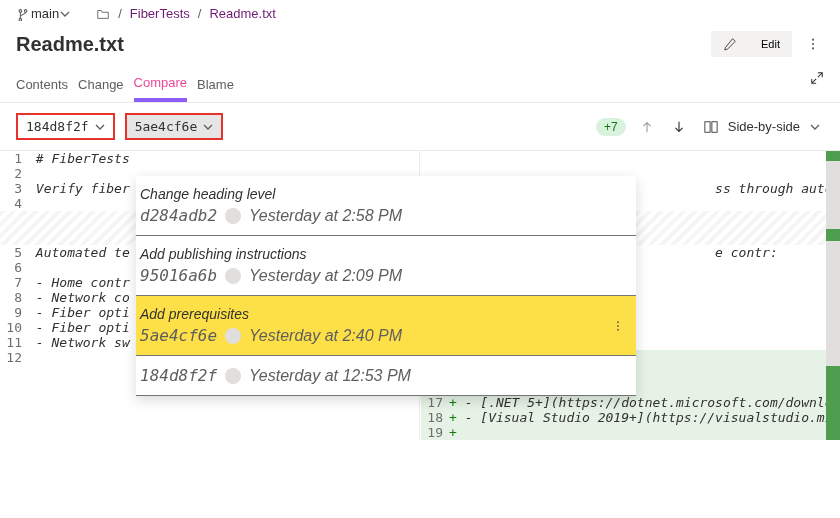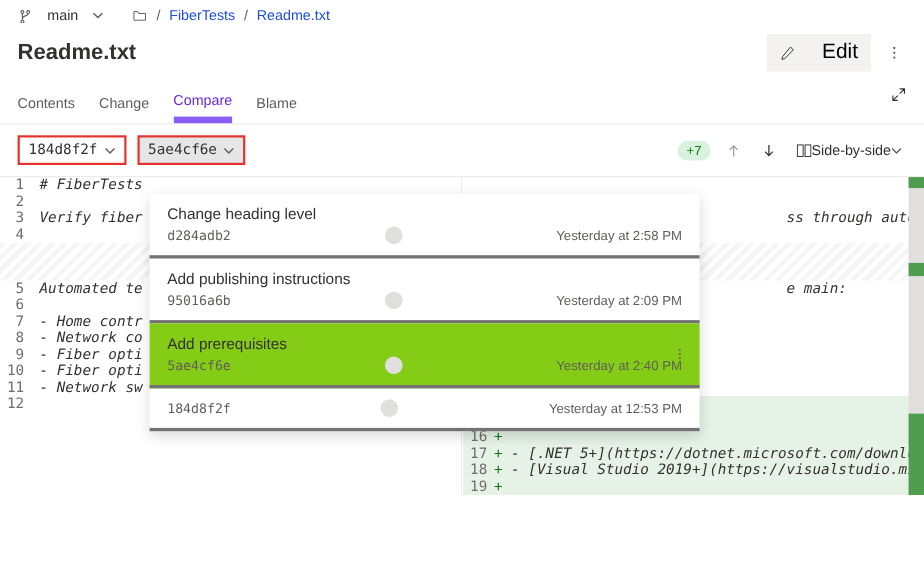--- a/index.html
+++ b/index.html
@@ -1,52 +1,52 @@
 <!DOCTYPE html>
 <html><head>
 <meta charset="utf-8">
 <style>
 * { box-sizing: border-box; margin: 0; padding: 0; }
 body { font-family: "Segoe UI", -apple-system, sans-serif; font-size: 13px; color: #323130; background: #fff; width: 840px; height: 518px; overflow: hidden; }
 .topbar { display: flex; align-items: center; gap: 8px; padding: 6px 16px; font-size: 13px; color: #323130; }
-.branch { display: flex; align-items: center; gap: 13px; cursor: pointer; }
+.branch { display: flex; align-items: center; gap: 1px; cursor: pointer; }
 .crumb-sep { color: #605e5c; }
-.crumb { color: #1d4ed8; cursor: pointer; }
+.crumb { color: #701a75; cursor: pointer; }
 .title-row { display: flex; align-items: center; justify-content: space-between; padding: 4px 16px 10px; }
 .title { font-size: 20px; font-weight: 600; }
 .title-actions { display: flex; align-items: center; gap: 10px; }
-.edit-btn { display: flex; align-items: center; gap: 24px; padding: 6px 12px; background: #f3f2f1; border: none; cursor: pointer; font-size: 19px; }
+.edit-btn { display: flex; align-items: center; gap: 24px; padding: 6px 12px; background: #f3f2f1; border: none; cursor: pointer; font-size: 11px; }
 .kebab { cursor: pointer; padding: 4px; }
-.tabbar { display: flex; align-items: center; gap: 22px; padding: 0 16px; border-bottom: 1px solid #edebe9; position: relative; }
+.tabbar { display: flex; align-items: center; gap: 10px; padding: 0 16px; border-bottom: 1px solid #edebe9; position: relative; }
 .tab { padding: 8px 0; cursor: pointer; color: #605e5c; }
-.tab.active { color: #6d28d9; font-weight: 400; border-bottom: 6px solid #8b5cf6; }
+.tab.active { color: #ec4899; font-weight: 400; border-bottom: 4px solid #8b5cf6; }
 .expand { position: absolute; right: 16px; top: 4px; cursor: pointer; }
 .compare-bar { display: flex; align-items: center; padding: 10px 16px; gap: 10px; border-bottom: 1px solid #edebe9; }
 .commit-pick { display: flex; align-items: center; gap: 6px; padding: 4px 8px; background: #fff; border: 2px solid #e5322c; cursor: pointer; font-family: Consolas, monospace; font-size: 13px; }
 .commit-pick.second { background: #e6e6e6; }
 .spacer { flex: 1; }
 .diff-count { background: #d9f2dd; color: #107c10; border-radius: 10px; padding: 2px 8px; font-size: 12px; cursor: pointer; }
 .navbtn { cursor: pointer; padding: 4px; color: #605e5c; }
-.view-mode { display: flex; align-items: center; gap: 0; cursor: pointer; padding: 4px; }
+.view-mode { display: flex; align-items: center; gap: 10px; cursor: pointer; padding: 4px; }
 .diff-container { display: flex; position: relative; }
 .pane { flex: 1; font-family: Consolas, monospace; font-size: 13px; position: relative; overflow: hidden; }
 .pane.left { border-right: 1px solid #edebe9; margin-right:1px;}
 .line { display: flex; white-space: pre; }
 .ln { width: 28px; text-align: right; padding-right: 6px; color: #6e6e6e; user-select: none; flex-shrink: 0; }
 .lc { flex: 1; font-style: italic; }
 .hatch { background: repeating-linear-gradient(135deg, #f5f5f5, #f5f5f5 4px, #fff 4px, #fff 8px); height: 34px; }
 .add { background: #e6f2e6; }
 .add .lc::before { content: "+"; color: #107c10; }
 .right-scroll { position: absolute; right: 0; top: 0; width: 14px; height: 100%; background: #e1dfdd; }
 .right-scroll .mark { position: absolute; left: 0; width: 100%; background: #4f9e4f; }
 .dropdown { position: absolute; left: 136px; top: 176px; width: 500px; background: #fff; box-shadow: 0 4px 12px rgba(0,0,0,0.15); z-index: 10; }
-.dd-item { padding: 10px 16px; border-bottom: 3px solid #737373; cursor: pointer; position: relative; }
-.dd-item:hover,.dd-item.sel { background: #84cc16; }
+.dd-item { padding: 10px 4px; border-bottom: 1px solid #737373; cursor: pointer; position: relative; font-style: italic; }
+.dd-item:hover,.dd-item.sel { background: #fde047; }
 .dd-title { font-size: 14px; color: #323130; margin-bottom: 4px; }
-.dd-meta { display: flex; align-items: center; gap: 8px; font-size: 12px; color: #605e5c; justify-content: space-between; }
+.dd-meta { display: flex; align-items: center; gap: 8px; font-size: 16px; color: #605e5c; }
 .dd-hash { font-family: Consolas, monospace; }
 .dd-av { width: 16px; height: 16px; border-radius: 50%; background: #e1dfdd; display: inline-block; }
 .dd-kebab { position: absolute; right: 12px; top: 50%; transform: translateY(-50%); cursor: pointer; }
 svg { display: block; }
 </style>
 </head>
 <body>
 
 <div class="topbar">
   <div class="branch">
@@ -155,21 +155,21 @@
     <div class="right-scroll">
       <div class="mark" style="top:0;height:10px"></div>
       <div class="mark" style="top:78px;height:12px"></div>
       <div class="mark" style="top:215px;height:110px"></div>
     </div>
   <div class="line"><div class="ln"></div><div class="lc">                                  </div></div>
       <div class="line"><div class="ln"></div><div class="lc">                                  </div></div>
       <div class="line"><div class="ln"></div><div class="lc">                                  ss through automated tests</div></div>
       <div class="line"><div class="ln"></div><div class="lc">                                  </div></div>
       <div class="hatch"></div>
-      <div class="line"><div class="ln"></div><div class="lc">                                  e main:</div></div>
+      <div class="line"><div class="ln"></div><div class="lc">                                  e contr:</div></div>
       <div class="line"><div class="ln"></div><div class="lc">                                  </div></div>
       <div class="line"><div class="ln"></div><div class="lc">                                  </div></div>
       <div class="line"><div class="ln"></div><div class="lc">                                  </div></div>
       <div class="line"><div class="ln"></div><div class="lc">                                  </div></div>
       <div class="line"><div class="ln"></div><div class="lc">                                  </div></div>
       <div class="line"><div class="ln"></div><div class="lc">                                  </div></div>
       <div class="line add"><div class="ln">14</div><div class="lc"> </div></div>
       <div class="line add"><div class="ln">15</div><div class="lc"> ### Prerequisites</div></div>
       <div class="line add"><div class="ln">16</div><div class="lc"> </div></div>
       <div class="line add"><div class="ln">17</div><div class="lc"> - [.NET 5+](https://dotnet.microsoft.com/download)</div></div>

